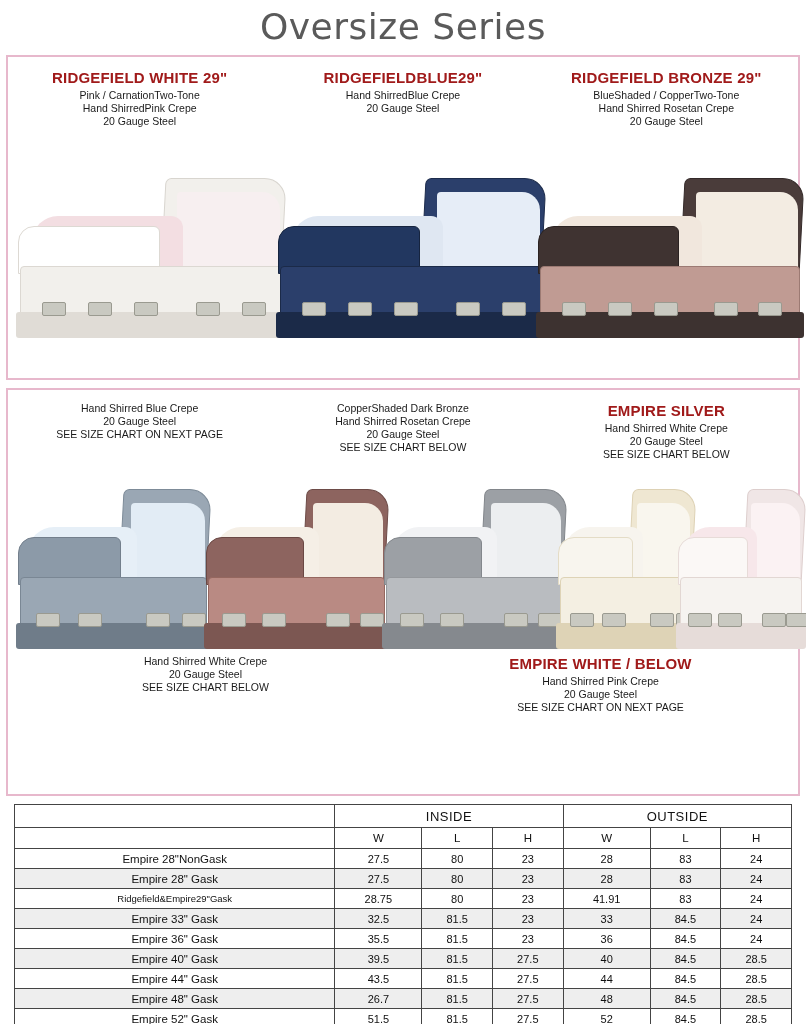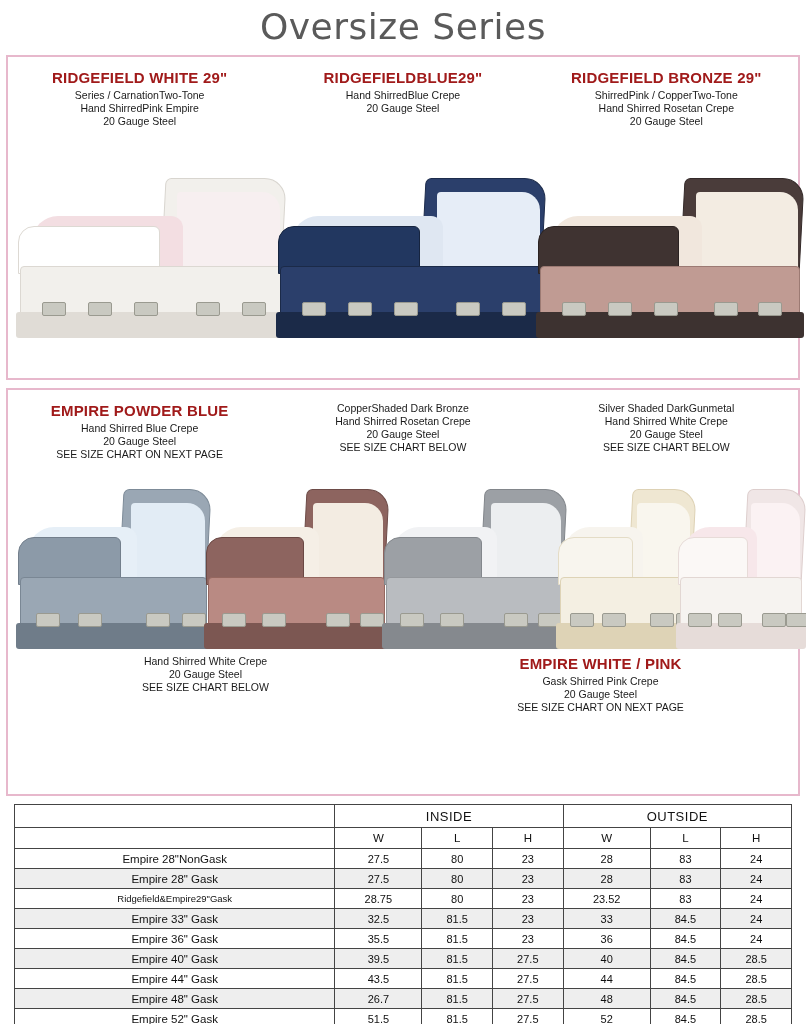--- a/index.html
+++ b/index.html
@@ -188,34 +188,34 @@
 
 <div class="page">
 
   <h1 class="page-title">Oversize Series</h1>
 
   <div class="panel panel-1">
     <div class="headrow">
 
       <div class="headcol">
         <div class="model-name">RIDGEFIELD WHITE 29"</div>
-        <div class="spec">Series / CarnationTwo-Tone</div>
-        <div class="spec">Hand ShirredPink Empire</div>
+        <div class="spec">Pink / CarnationTwo-Tone</div>
+        <div class="spec">Hand ShirredPink Crepe</div>
         <div class="spec">20 Gauge Steel</div>
       </div>
 
       <div class="headcol">
         <div class="model-name">RIDGEFIELDBLUE29"</div>
         <div class="spec">Hand ShirredBlue Crepe</div>
         <div class="spec">20 Gauge Steel</div>
       </div>
 
       <div class="headcol">
         <div class="model-name">RIDGEFIELD BRONZE 29"</div>
-        <div class="spec">ShirredPink / CopperTwo-Tone</div>
+        <div class="spec">BlueShaded / CopperTwo-Tone</div>
         <div class="spec">Hand Shirred Rosetan Crepe</div>
         <div class="spec">20 Gauge Steel</div>
       </div>
     </div>
 
     <div class="art-row" style="height:210px;">
 
       <div class="casket" style="left:8px; width:270px; height:190px;">
         <div class="openlid" style="background:#f2f0ec; border:1px solid #d8d5cf;"></div>
         <div class="openlid-inner" style="background:#f7eff0;"></div>
@@ -260,35 +260,34 @@
         <div class="hw" style="left:178px;"></div>
         <div class="hw" style="left:222px;"></div>
       </div>
     </div>
   </div>
 
   <div class="panel panel-2">
     <div class="headrow">
 
       <div class="headcol">
-        <div class="model-name">EMPIRE POWDER BLUE</div>
         <div class="spec">Hand Shirred Blue Crepe</div>
         <div class="spec">20 Gauge Steel</div>
         <div class="spec">SEE SIZE CHART ON NEXT PAGE</div>
       </div>
 
       <div class="headcol">
         <div class="spec">CopperShaded Dark Bronze</div>
         <div class="spec">Hand Shirred Rosetan Crepe</div>
         <div class="spec">20 Gauge Steel</div>
         <div class="spec">SEE SIZE CHART BELOW</div>
       </div>
 
       <div class="headcol">
-        <div class="spec">Silver Shaded DarkGunmetal</div>
+        <div class="model-name">EMPIRE SILVER</div>
         <div class="spec">Hand Shirred White Crepe</div>
         <div class="spec">20 Gauge Steel</div>
         <div class="spec">SEE SIZE CHART BELOW</div>
       </div>
     </div>
 
     <div class="art-row" style="height:188px;">
 
       <div class="casket" style="left:8px; width:195px; height:178px;">
         <div class="openlid" style="background:#9aa7b4; border:1px solid #7d8b98;"></div>
@@ -361,22 +360,22 @@
       </div>
     </div>
 
     <div class="headrow2">
       <div class="headcol">
         <div class="spec">Hand Shirred White Crepe</div>
         <div class="spec">20 Gauge Steel</div>
         <div class="spec">SEE SIZE CHART BELOW</div>
       </div>
       <div class="headcol">
-        <div class="model-name">EMPIRE WHITE / PINK</div>
-        <div class="spec">Gask Shirred Pink Crepe</div>
+        <div class="model-name">EMPIRE WHITE / BELOW</div>
+        <div class="spec">Hand Shirred Pink Crepe</div>
         <div class="spec">20 Gauge Steel</div>
         <div class="spec">SEE SIZE CHART ON NEXT PAGE</div>
       </div>
     </div>
   </div>
 
   <div class="table-wrap">
     <table class="sizes">
       <thead>
         <tr>
@@ -411,21 +410,21 @@
           <td>23</td>
           <td>28</td>
           <td>83</td>
           <td>24</td>
         </tr>
         <tr>
           <td class="rowlabel tiny">Ridgefield&amp;Empire29"Gask</td>
           <td>28.75</td>
           <td>80</td>
           <td>23</td>
-          <td>23.52</td>
+          <td>41.91</td>
           <td>83</td>
           <td>24</td>
         </tr>
         <tr class="shaded">
           <td class="rowlabel">Empire 33" Gask</td>
           <td>32.5</td>
           <td>81.5</td>
           <td>23</td>
           <td>33</td>
           <td>84.5</td>

